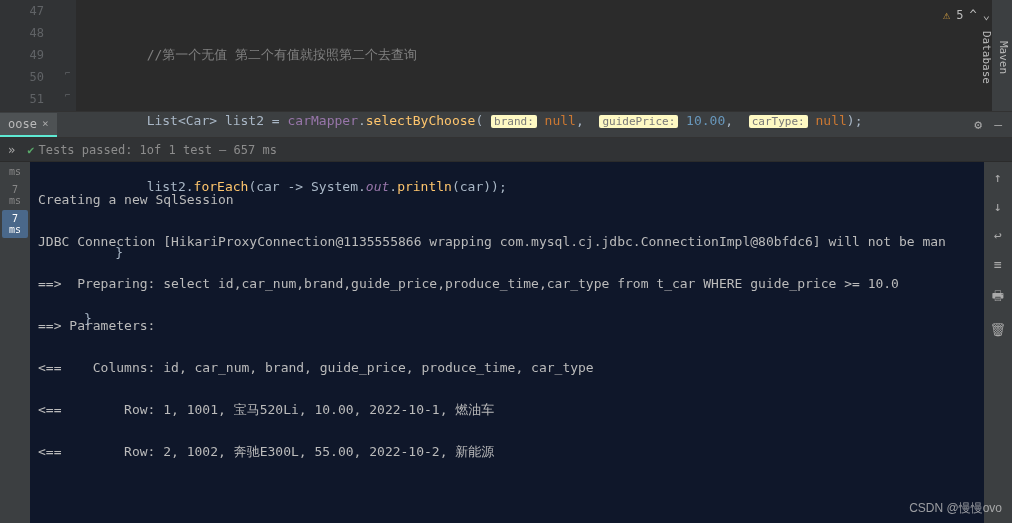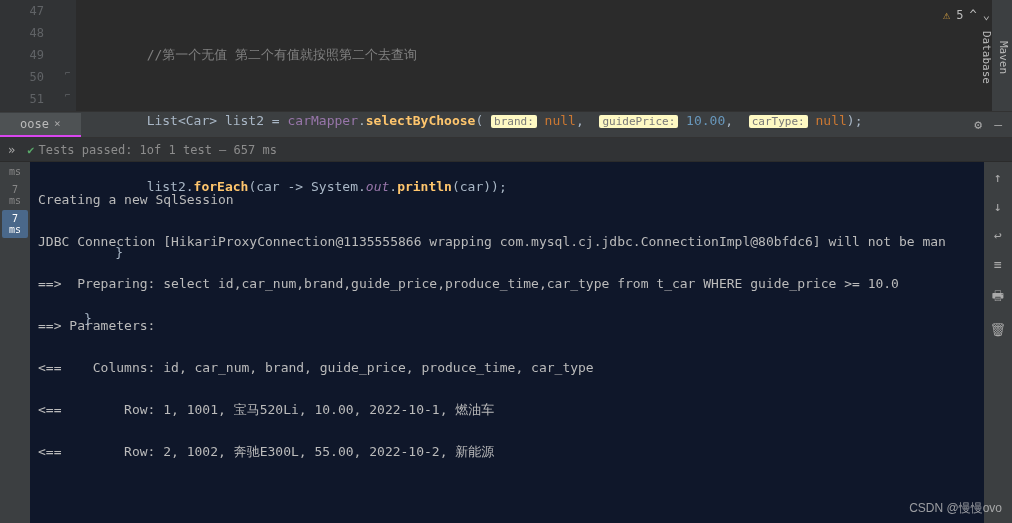--- a/index.html
+++ b/index.html
@@ -33,21 +33,21 @@
 .code {
   flex: 1;
   padding-left: 8px;
   font-size: 13px;
   line-height: 22px;
   white-space: pre;
   position: relative;
 }
 .code-line { height: 22px; }
 .comment { color: #808080; margin-top: 16px; }
-.method { color: #ffc66d; font-weight: bold; }
+.method { color: #ffc66d; }
 .field { color: #9876aa; }
 .static-italic { font-style: italic; color: #9876aa; }
 .number { color: #6897bb; }
 .param-hint { color: #787878; background: #fef9c3; padding: 0 3px; font-size: 11px; border-radius: 2px; }
 .null { color: #cc7832; }
 .editor-status {
   position: absolute;
   top: 4px;
   right: 22px;
   color: #bbb;
@@ -72,28 +72,28 @@
 }
 .sidebar-right .tool { padding: 4px 2px; cursor: pointer; border-bottom: 1px solid #323232; }
 .tabs-row {
   height: 26px;
   background: #3c3f41;
   display: flex;
   align-items: center;
   border-bottom: 1px solid #323232;
 }
 .tab {
-  padding: 4px 20px;
+  padding: 4px 8px;
   font-size: 12px;
   color: #bbb;
   display: flex;
   align-items: center;
   gap: 5px;
   background: #4e5254;
-  border-bottom: 2px solid #d946ef;
+  border-bottom: 2px solid #5eead4;
 }
 .tab .x { color: #aaa; cursor: pointer; font-size: 11px; }
 .tabs-spacer { flex: 1; }
 .tab-actions { display: flex; gap: 12px; padding-right: 10px; color: #aaa; }
 .test-status {
   height: 24px;
   background: #313335;
   display: flex;
   align-items: center;
   padding: 0 8px;

